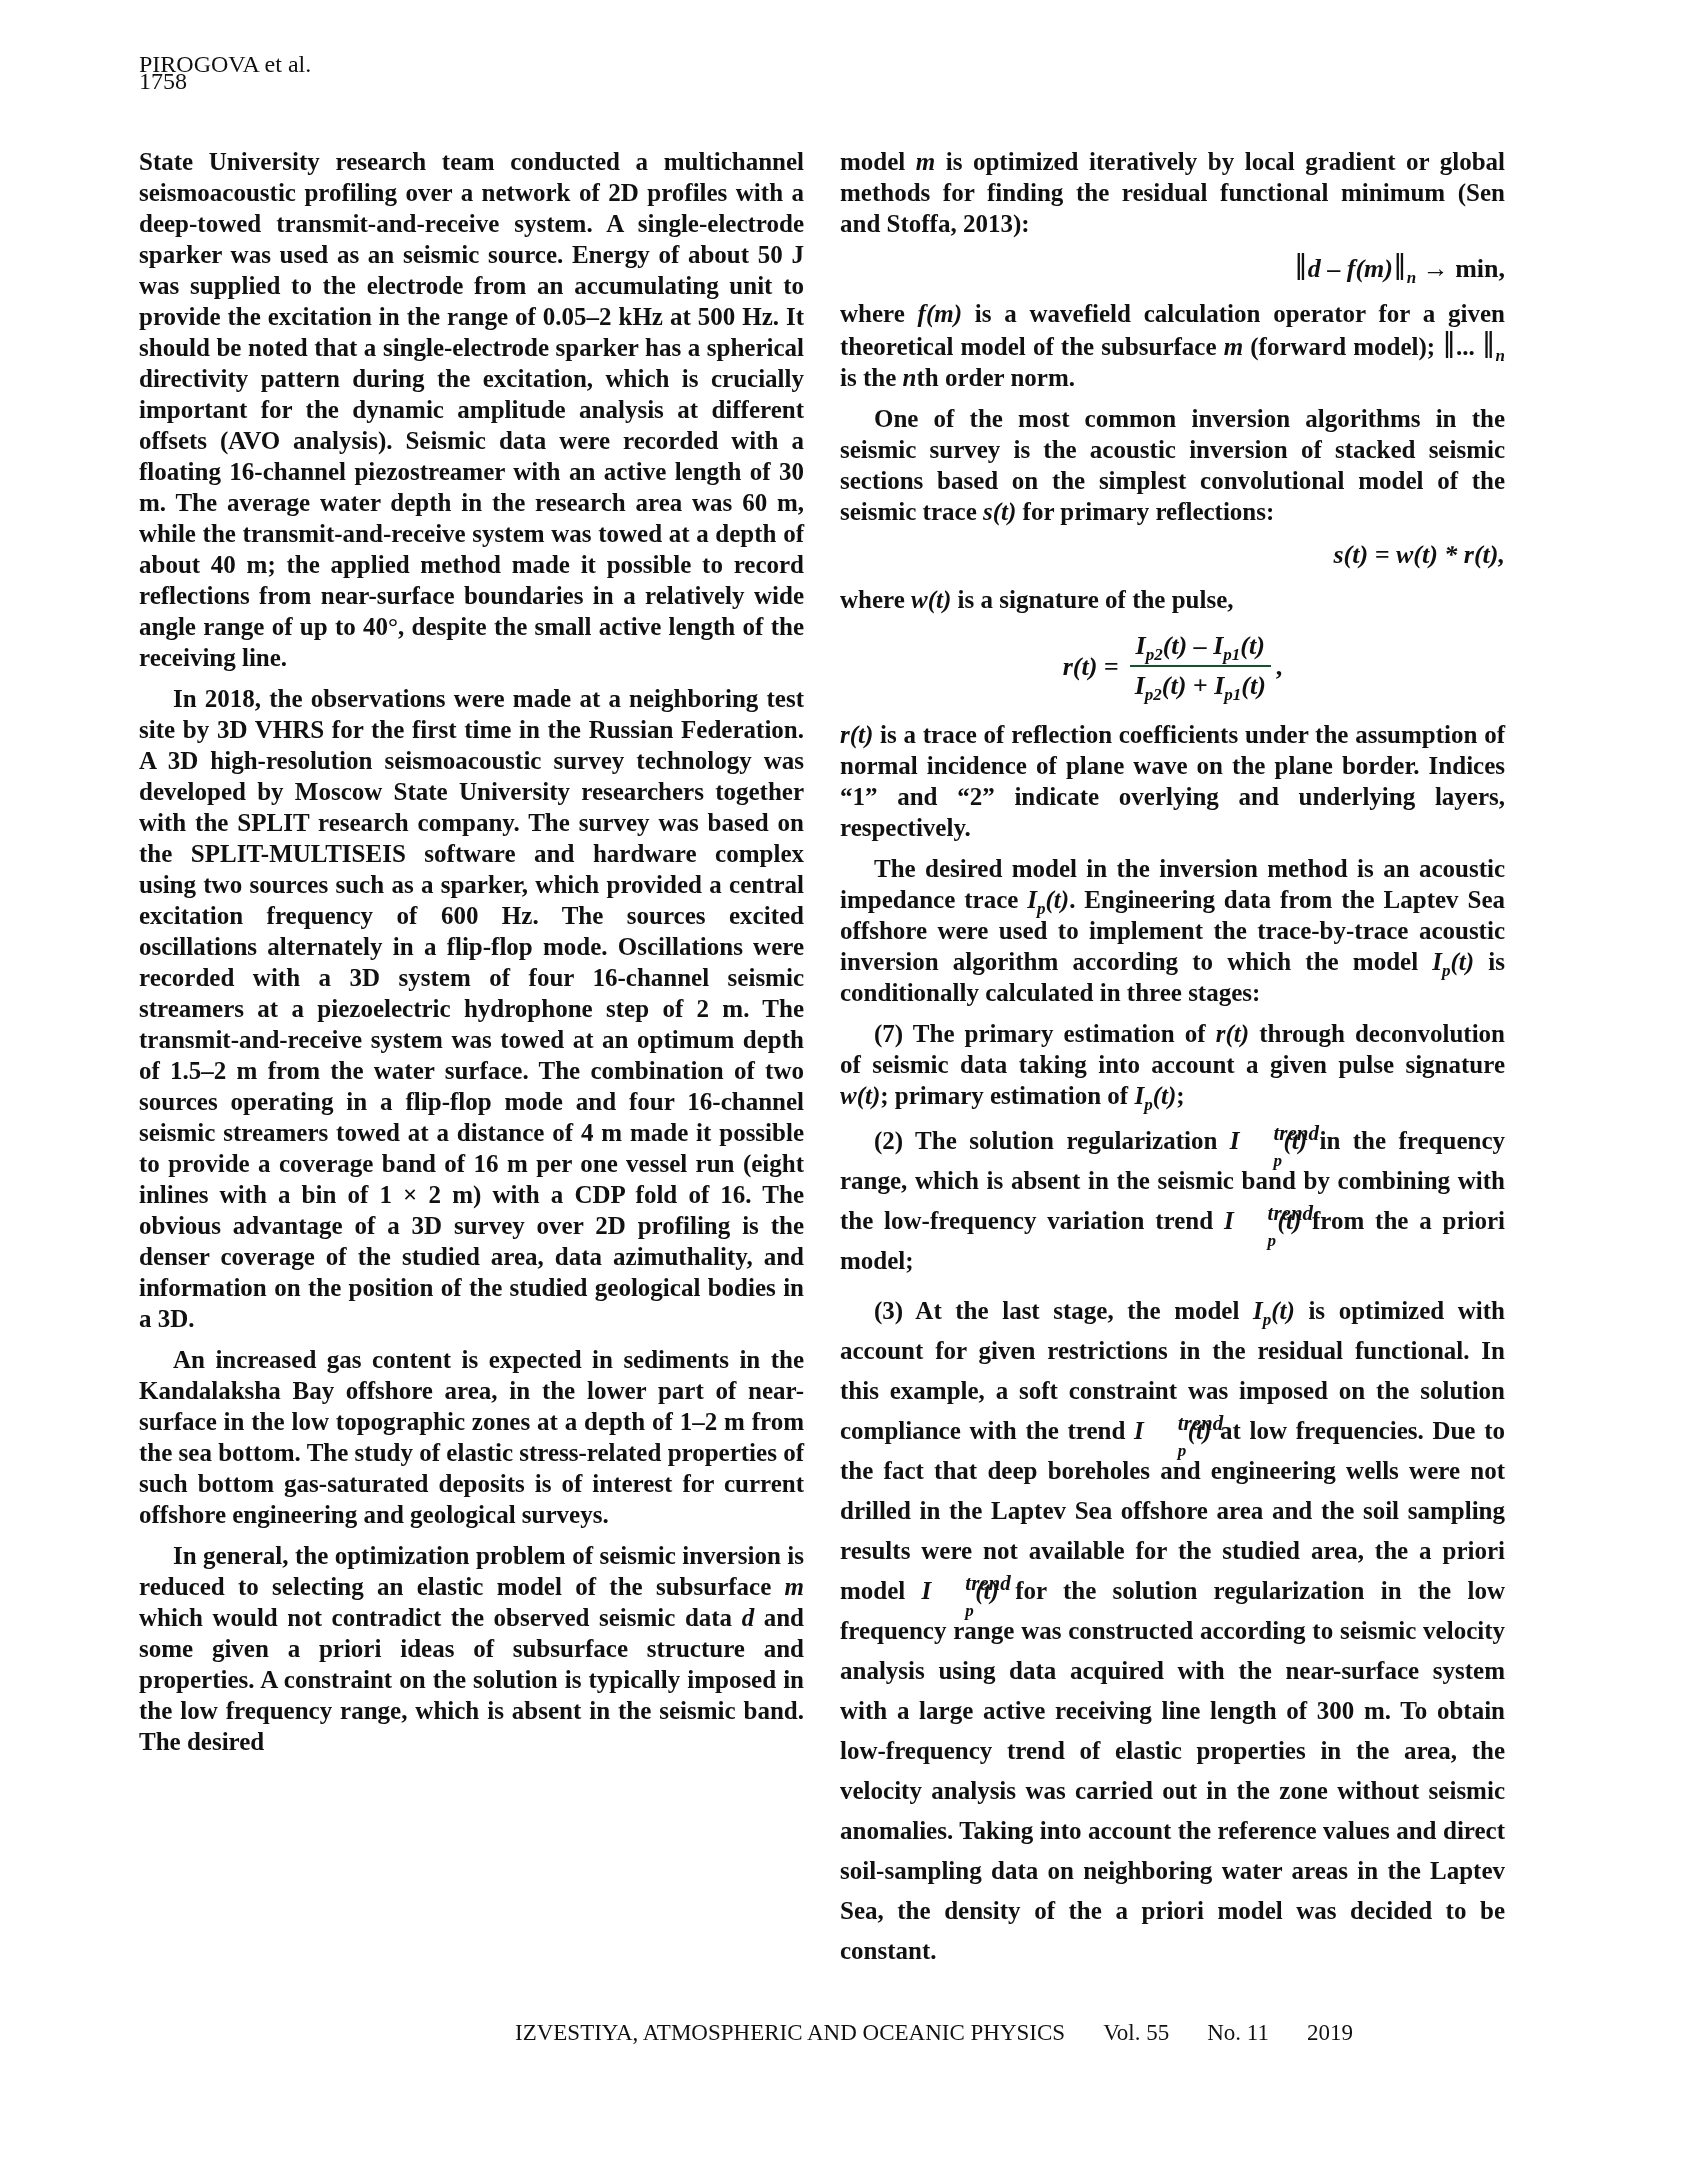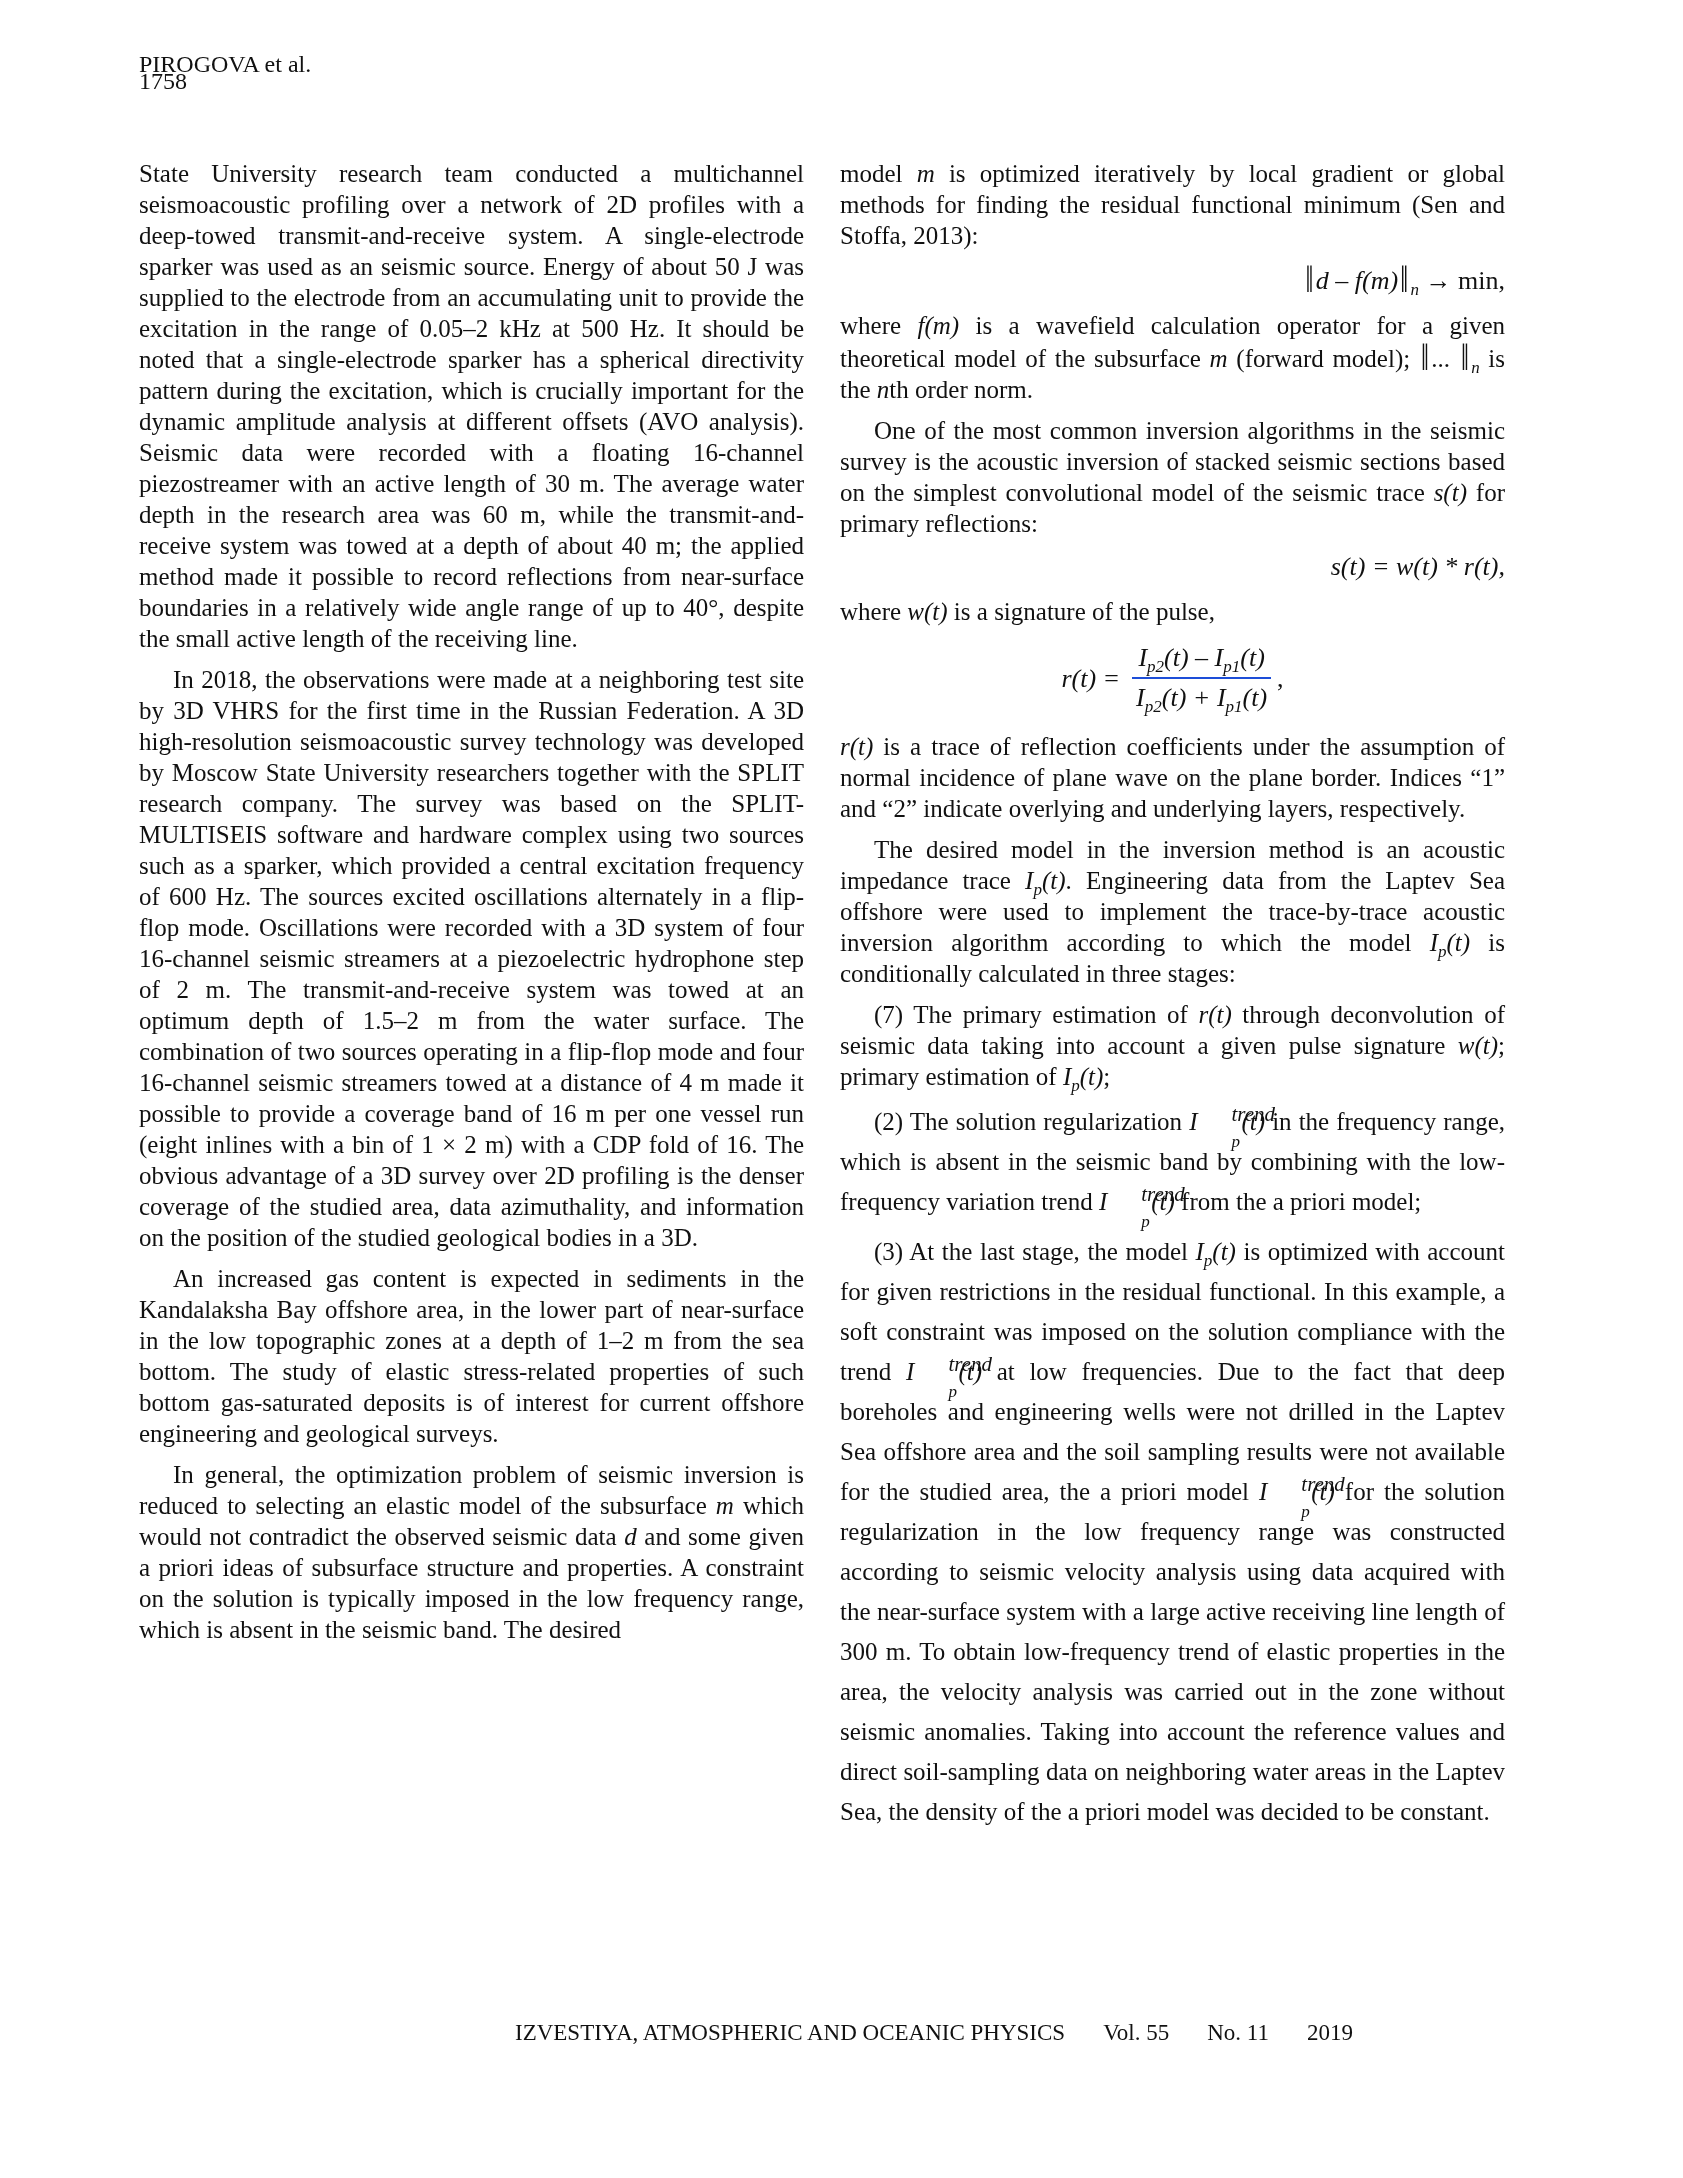--- a/index.html
+++ b/index.html
@@ -5,42 +5,42 @@
   html, body { margin: 0; padding: 0; background: #ffffff; }
   body {
     width: 1683px; height: 2178px; position: relative; overflow: hidden;
     font-family: "Liberation Serif", "DejaVu Serif", serif;
     color: #111111;
   }
   .page-header { position: absolute; top: 51px; left: 139px; width: 1386px; height: 40px; font-size: 24px; }
   .page-number { position: absolute; left: 0; top: 17px; }
   .running-title { position: absolute; left: 0; width: 100%; top: 0; }
 
-  .col { position: absolute; top: 158px; width: 665px; font-size: 25px; line-height: 31px; text-align: justify; }
+  .col { position: absolute; top: 146px; width: 665px; font-size: 25px; line-height: 31px; text-align: justify; font-weight: bold; }
   .col-left { left: 139px; }
   .col-right { left: 840px; }
 
   .para { margin: 0 0 10px 0; text-indent: 0; hyphens: none; }
   .para.indent { text-indent: 34px; }
   .para.noindent { text-indent: 0; }
 
   .section-heading { text-align: center; font-style: italic; margin: 53px 0 16px 0; }
 
   .eq { text-align: right; margin: 12px 0 14px 0; font-size: 26px; }
   .eq i, .math i { font-style: italic; }
   .norm { display: inline-block; font-size: 30px; transform: scaleY(1.25); margin: 0 2px; }
   sub { font-size: 17px; vertical-align: -6px; line-height: 0; }
   .supsub { display: inline-block; position: relative; width: 44px; height: 10px; vertical-align: baseline; }
   .supsub .sp { position: absolute; left: 0; top: -26px; font-size: 21px; font-style: italic; }
   .supsub .sb { position: absolute; left: 0; top: 2px; font-size: 17px; font-style: italic; }
   .trend-line { line-height: 40px; }
 
   .frac-eq { display: flex; justify-content: center; align-items: center; margin: 14px 0 16px 0; font-size: 26px; }
   .frac { display: inline-flex; flex-direction: column; align-items: center; margin: 0 4px 0 10px; }
-  .frac .num { padding: 0 6px 2px 6px; border-bottom: 2px solid #1d4ed8; line-height: 34px; }
+  .frac .num { padding: 0 6px 2px 6px; border-bottom: 2px solid #14532d; line-height: 34px; }
   .frac .den { padding: 2px 6px 0 6px; line-height: 34px; }
 
   .page-footer { position: absolute; top: 2020px; left: 515px; width: 990px; font-size: 23px; white-space: pre; }
   .footer-item { display: inline-block; margin-right: 38px; }
 </style>
 </head>
 <body>
 
 <div class="page-header">
   <span class="page-number">1758</span>

